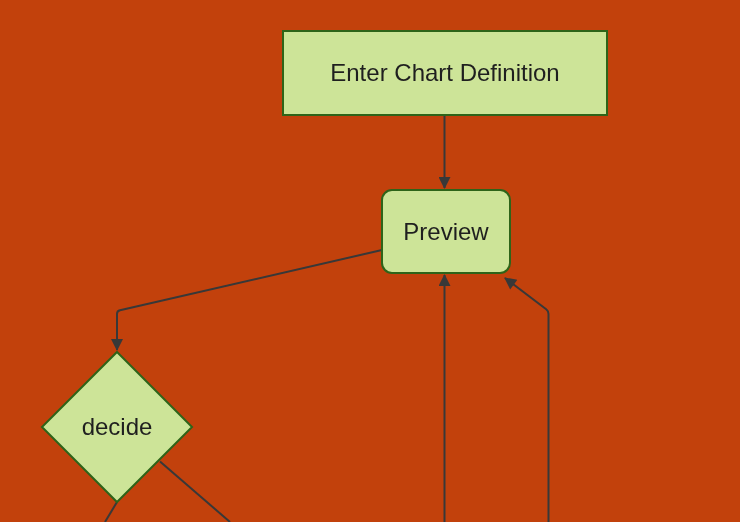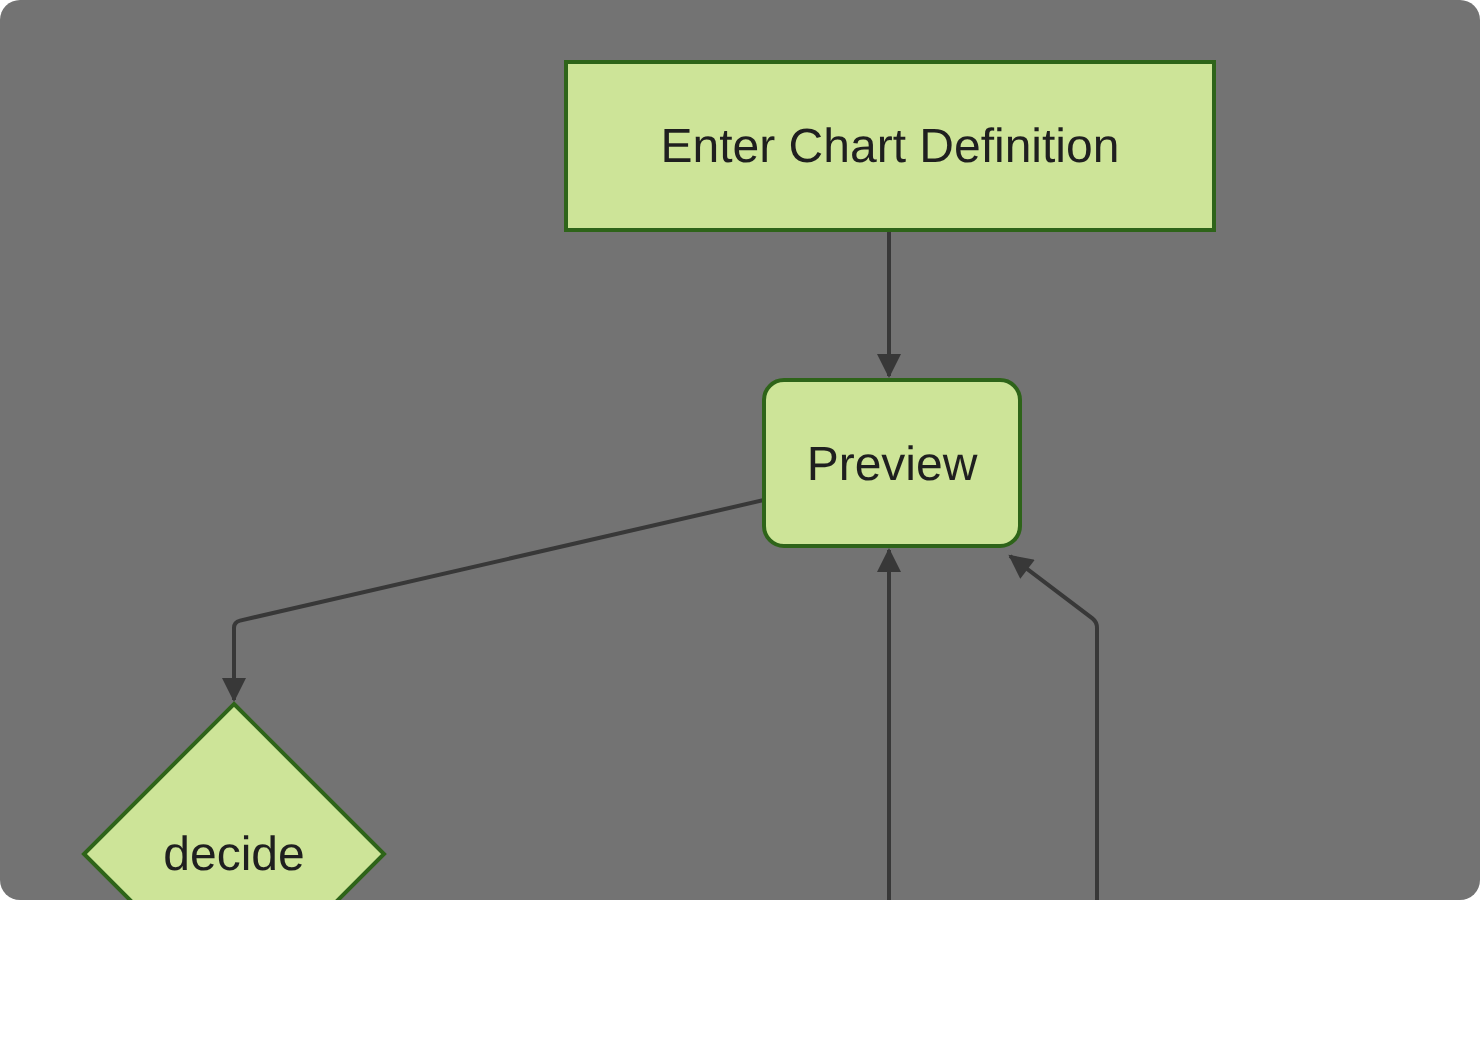--- a/index.html
+++ b/index.html
@@ -3,25 +3,24 @@
 <meta charset="utf-8">
 <style>
   html, body {
     margin: 0;
     padding: 0;
     background: #ffffff;
   }
   .stage {
     position: relative;
     width: 740px;
-    height: 450px;
-    background: #737373;
+    height: 522px;
+    background: #c2410c;
     overflow: hidden;
     font-family: "Liberation Sans", sans-serif;
-    border-radius: 10px;
   }
   svg.flowchart {
     display: block;
     width: 740px;
     height: 522px;
   }
   .edge {
     fill: none;
     stroke: #383838;
     stroke-width: 2;

